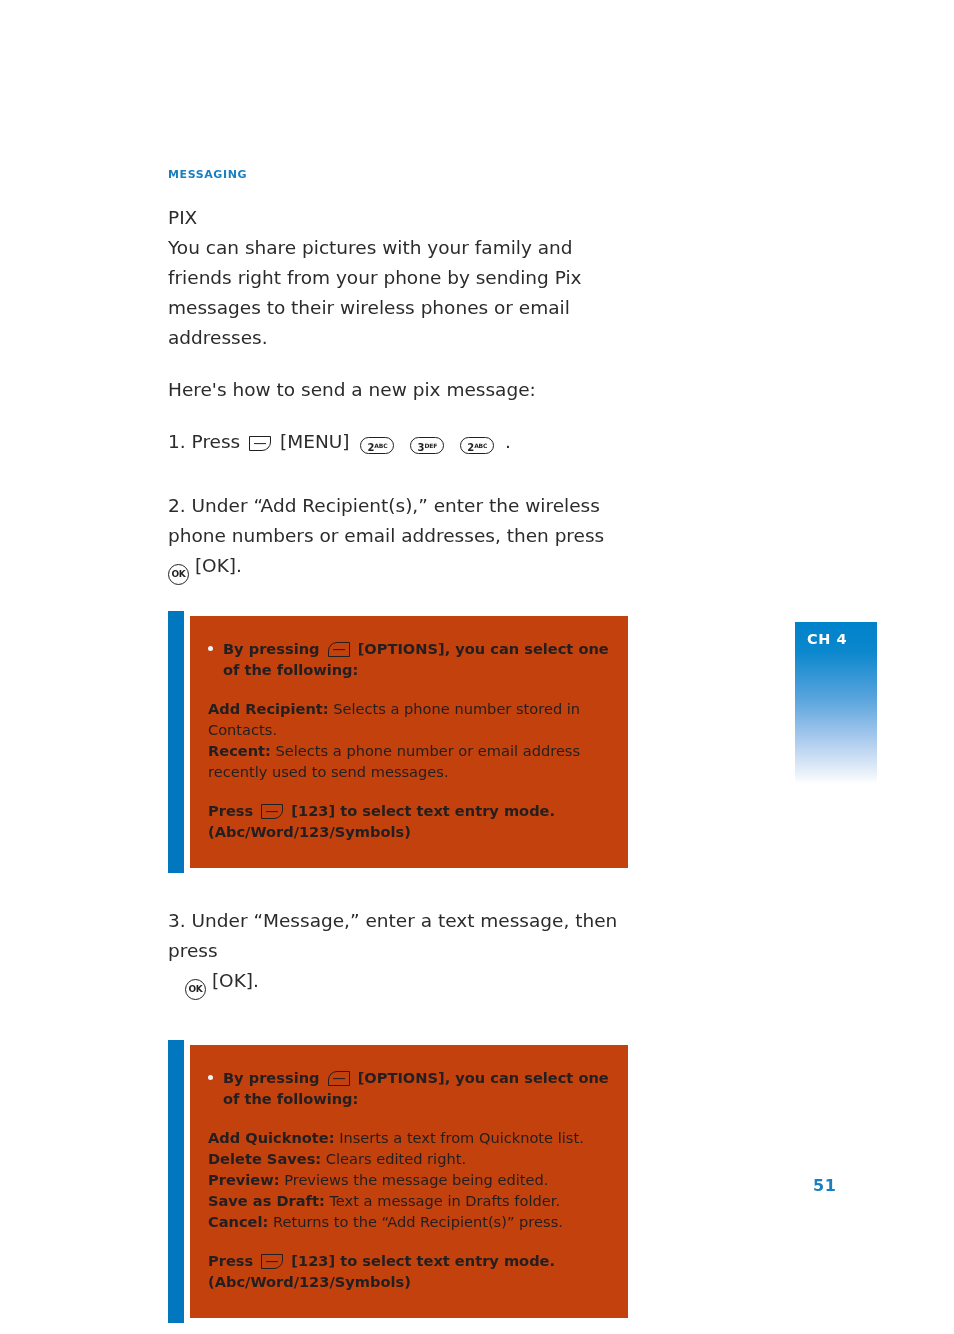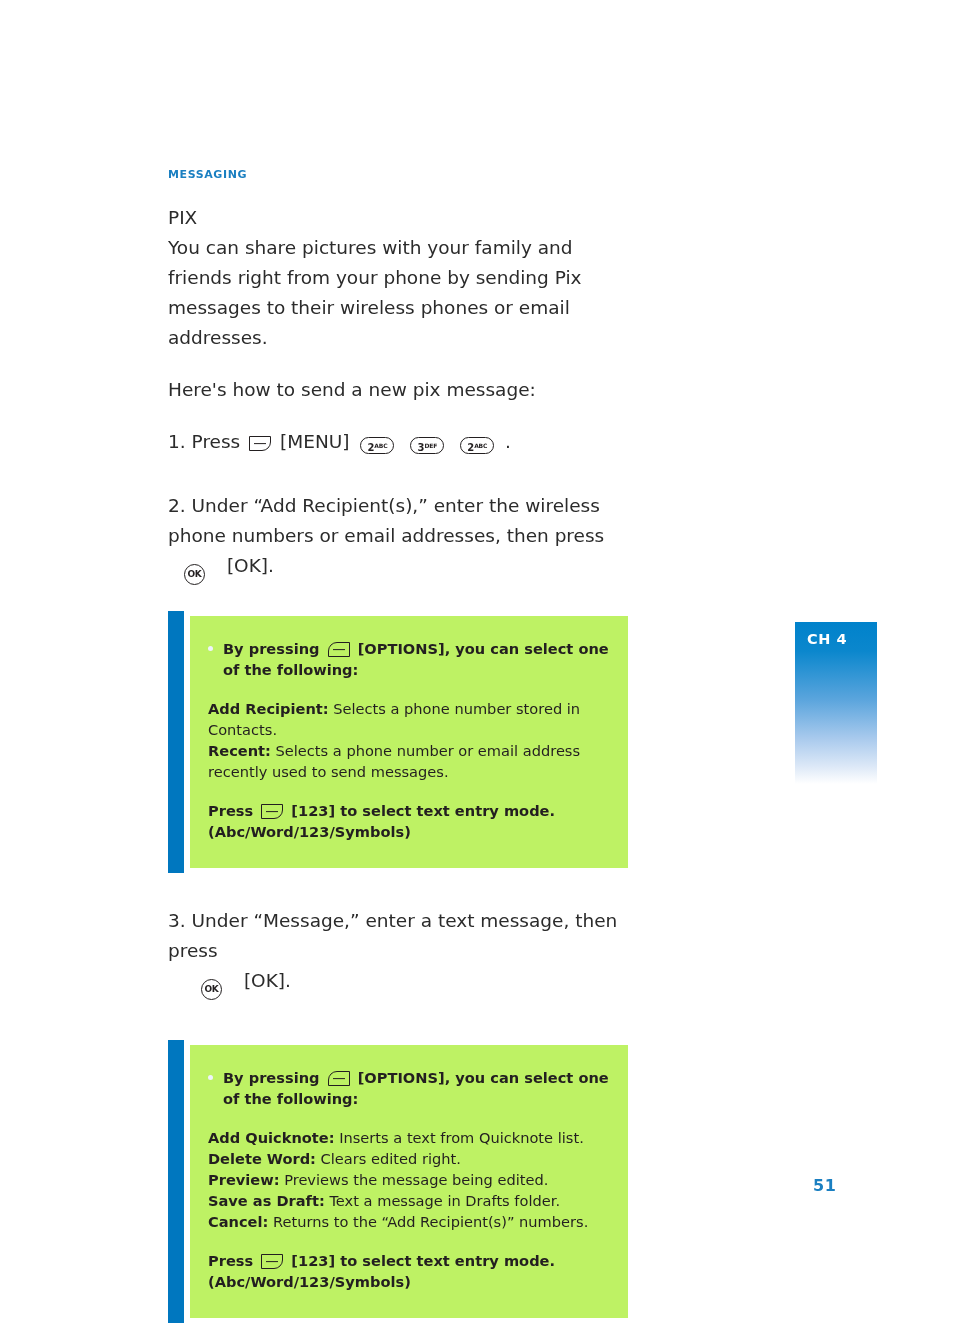--- a/index.html
+++ b/index.html
@@ -70,21 +70,21 @@
     height: 1.8px;
     background: #231f20;
     transform: translateY(-50%);
   }
 
   
   .okkey {
     width: 21px; height: 21px;
     border: 1.6px solid #231f20;
     border-radius: 50%;
-    margin: 0 16px;
+    margin: 0 0;
     vertical-align: -5px;
     text-align: center;
     line-height: 18px;
     font-size: 9px;
     font-weight: 700;
     letter-spacing: -0.2px;
     color: #231f20;
   }
 
   
@@ -111,21 +111,21 @@
     align-items: stretch;
   }
   .callout-bar {
     width: 16px;
     background: #0077bf;
     flex: 0 0 16px;
   }
   .callout-gap { width: 6px; flex: 0 0 6px; background: #ffffff; }
   .callout-body {
     flex: 1 1 auto;
-    background: #bef264;
+    background: #c2410c;
     padding: 22px 18px 26px 18px;
     margin: 5px 0;
   }
 
   .cal-text {
     font-size: 14.6px;
     line-height: 21px;
     color: #231f20;
   }
   .cal-bullet-row {
@@ -245,24 +245,24 @@
       <div class="cal-bullet-row">
         <div class="bullet-dot"></div>
         <div><span>By pressing</span>
           <span class="key softkey left"></span>
           <span>[OPTIONS], you can select one of  the following:</span>
         </div>
       </div>
 
       <div class="cal-block">
         <p class="cal-item"><b>Add Quicknote:</b> <span>Inserts a text from Quicknote list.</span></p>
-        <p class="cal-item"><b>Delete Word:</b> <span>Clears edited right.</span></p>
+        <p class="cal-item"><b>Delete Saves:</b> <span>Clears edited right.</span></p>
         <p class="cal-item"><b>Preview:</b> <span>Previews the message being edited.</span></p>
         <p class="cal-item"><b>Save as Draft:</b> <span>Text a message in Drafts folder.</span></p>
-        <p class="cal-item"><b>Cancel:</b> <span>Returns to the “Add Recipient(s)” numbers.</span></p>
+        <p class="cal-item"><b>Cancel:</b> <span>Returns to the “Add Recipient(s)” press.</span></p>
       </div>
 
       <div class="cal-press">
         <span>Press</span>
         <span class="key softkey right"></span>
         <span>[123] to select text entry mode.</span><br>
         <span>(Abc/Word/123/Symbols)</span>
       </div>
 
     </div>

